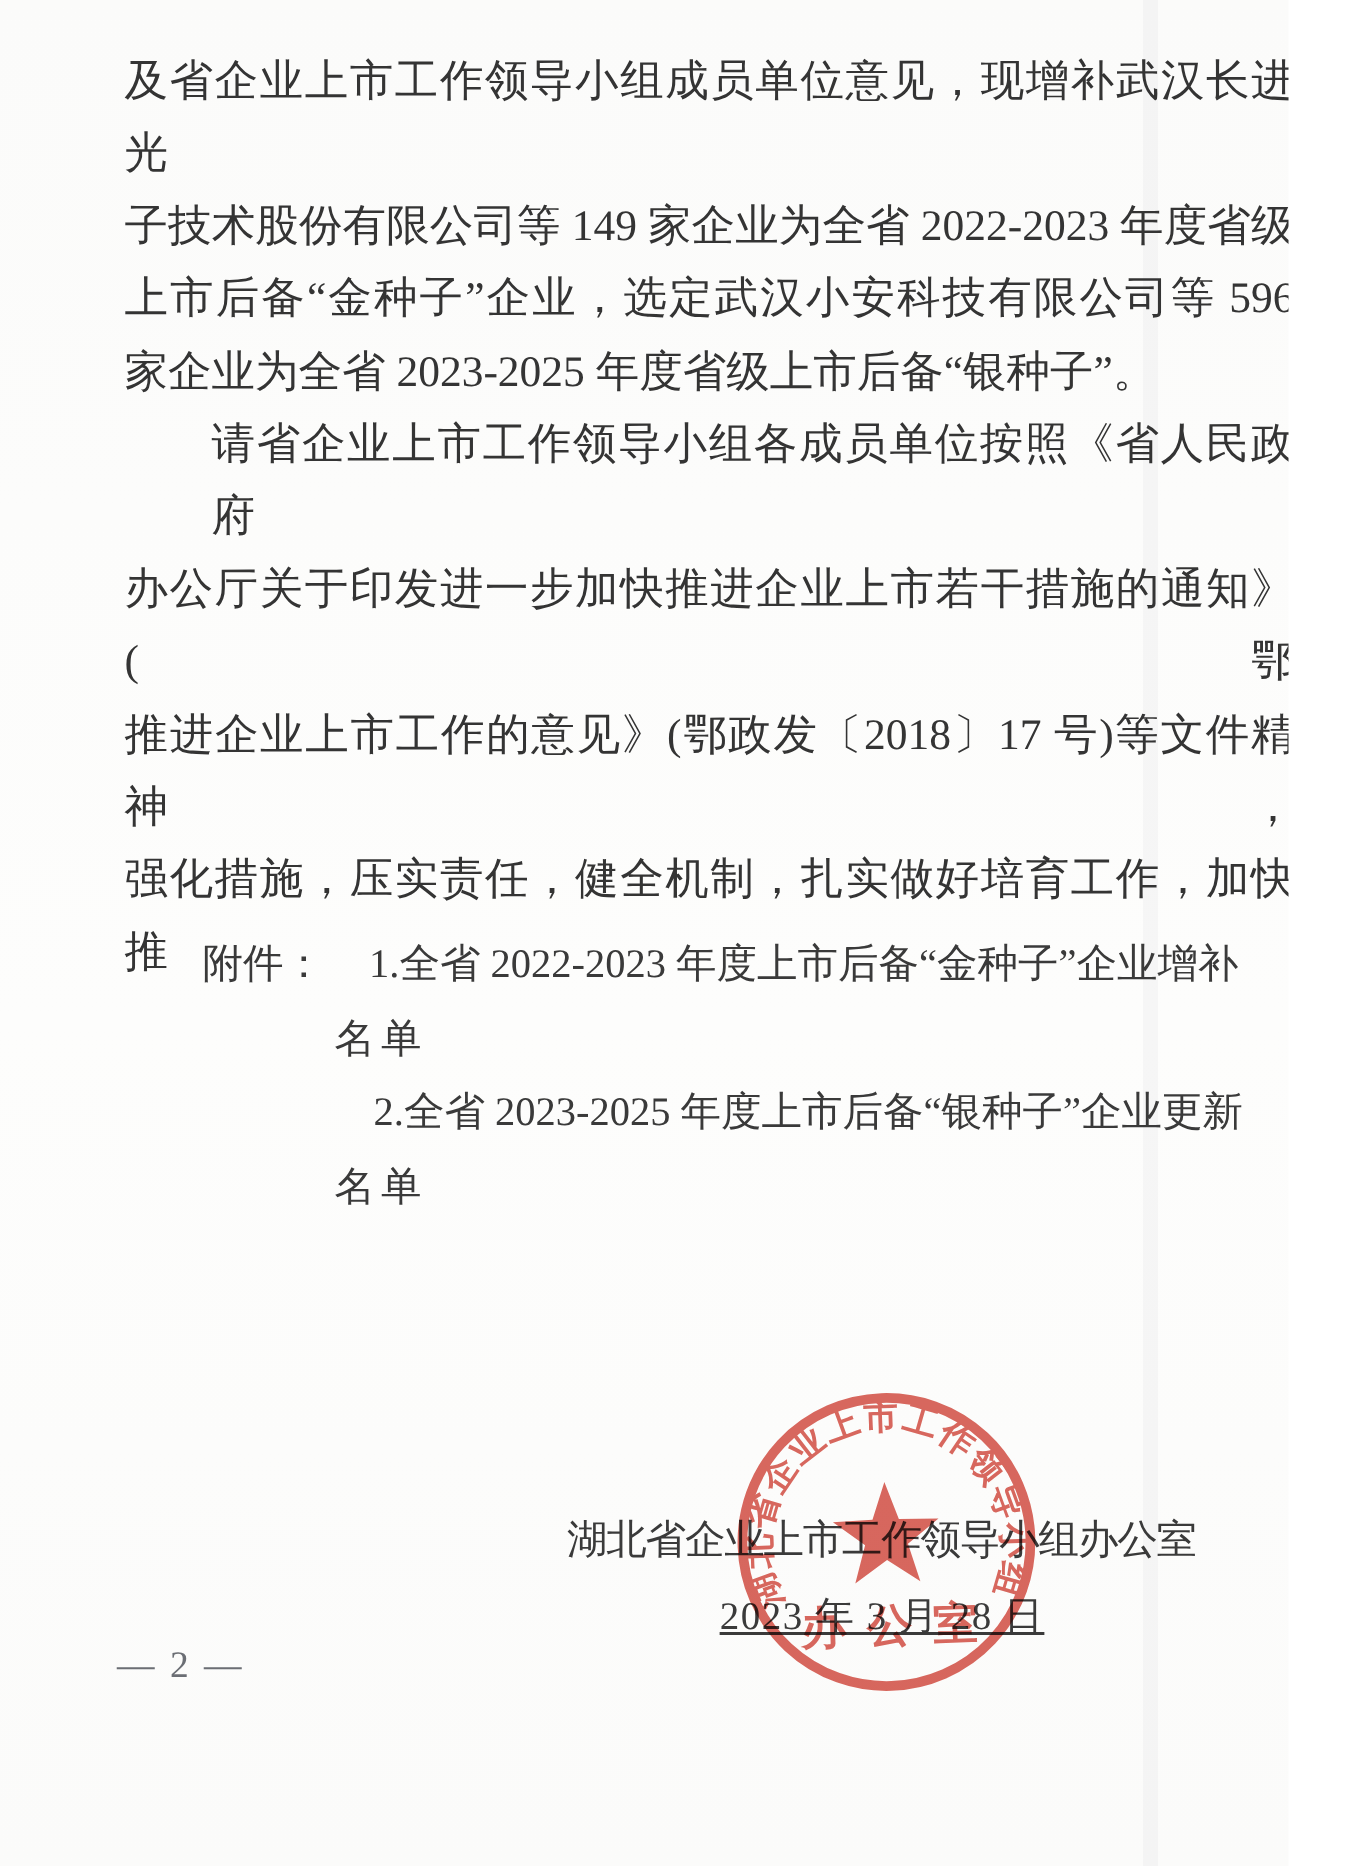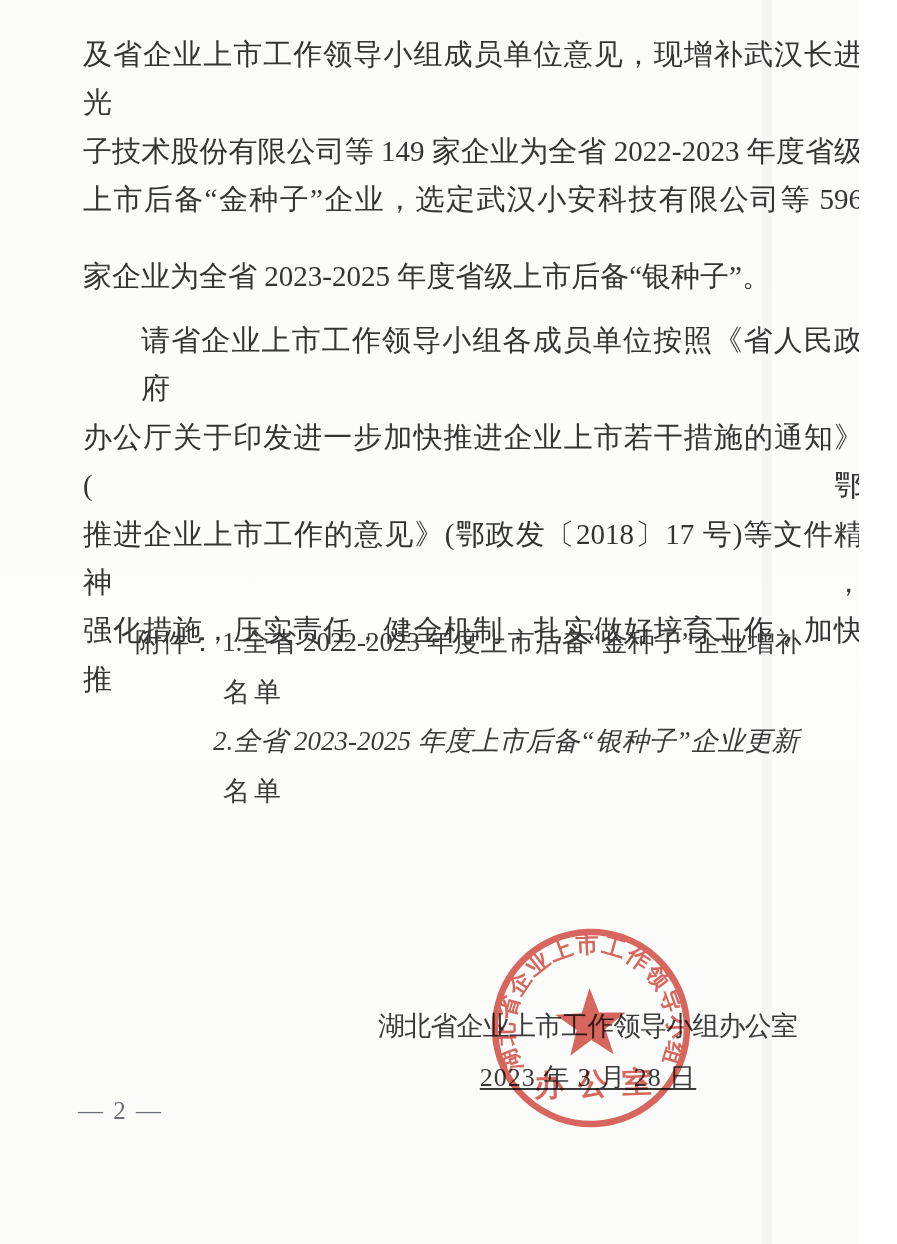--- a/index.html
+++ b/index.html
@@ -18,31 +18,31 @@
   .scan-band {
     position: absolute; top: 0; left: 762px; width: 10px; height: 1244px;
     background: rgba(190,190,195,0.10);
   }
   .body-text {
     position: absolute; left: 83px; top: 30px; width: 780px;
     font-size: 29px; line-height: 48.4px; color: #343434;
     text-align: justify;
   }
   .line { text-align: justify; text-align-last: justify; }
-  .line.last { text-align-last: left; margin-top: 28px; }
-  .line.indent { padding-left: 58px; margin-top: 16px; }
+  .line.last { text-align-last: left; }
+  .line.indent { padding-left: 58px; }
   .attachments {
     position: absolute; left: 135px; top: 618px;
     font-size: 27px; line-height: 49.5px; color: #3a3a3a;
     white-space: nowrap;
   }
-  .att-row1 { display: flex; }
+  .att-row1 { display: flex; gap: 24px; }
   .att-label { margin-right: 6px; }
   .att-wrap { margin-left: 88px; letter-spacing: 4px; }
-  .att-row2 { margin-left: 78px; font-style: italic; }
+  .att-row2 { margin-left: 114px; }
   .signature { position: absolute; left: 378px; top: 1008px; width: 420px; color: #3a3a3a; }
   .sig-office { font-size: 27px; letter-spacing: -0.8px; white-space: nowrap; }
   .sig-date { margin-top: 16px; font-size: 26px; text-align: center; letter-spacing: 1px; text-decoration: underline; }
   .page-number {
     position: absolute; left: 78px; top: 1097px;
     font-size: 25px; color: #6b6e74; letter-spacing: 2px;
   }
   .seal {
     position: absolute; left: 486px; top: 924px;
     width: 210px; height: 210px;

